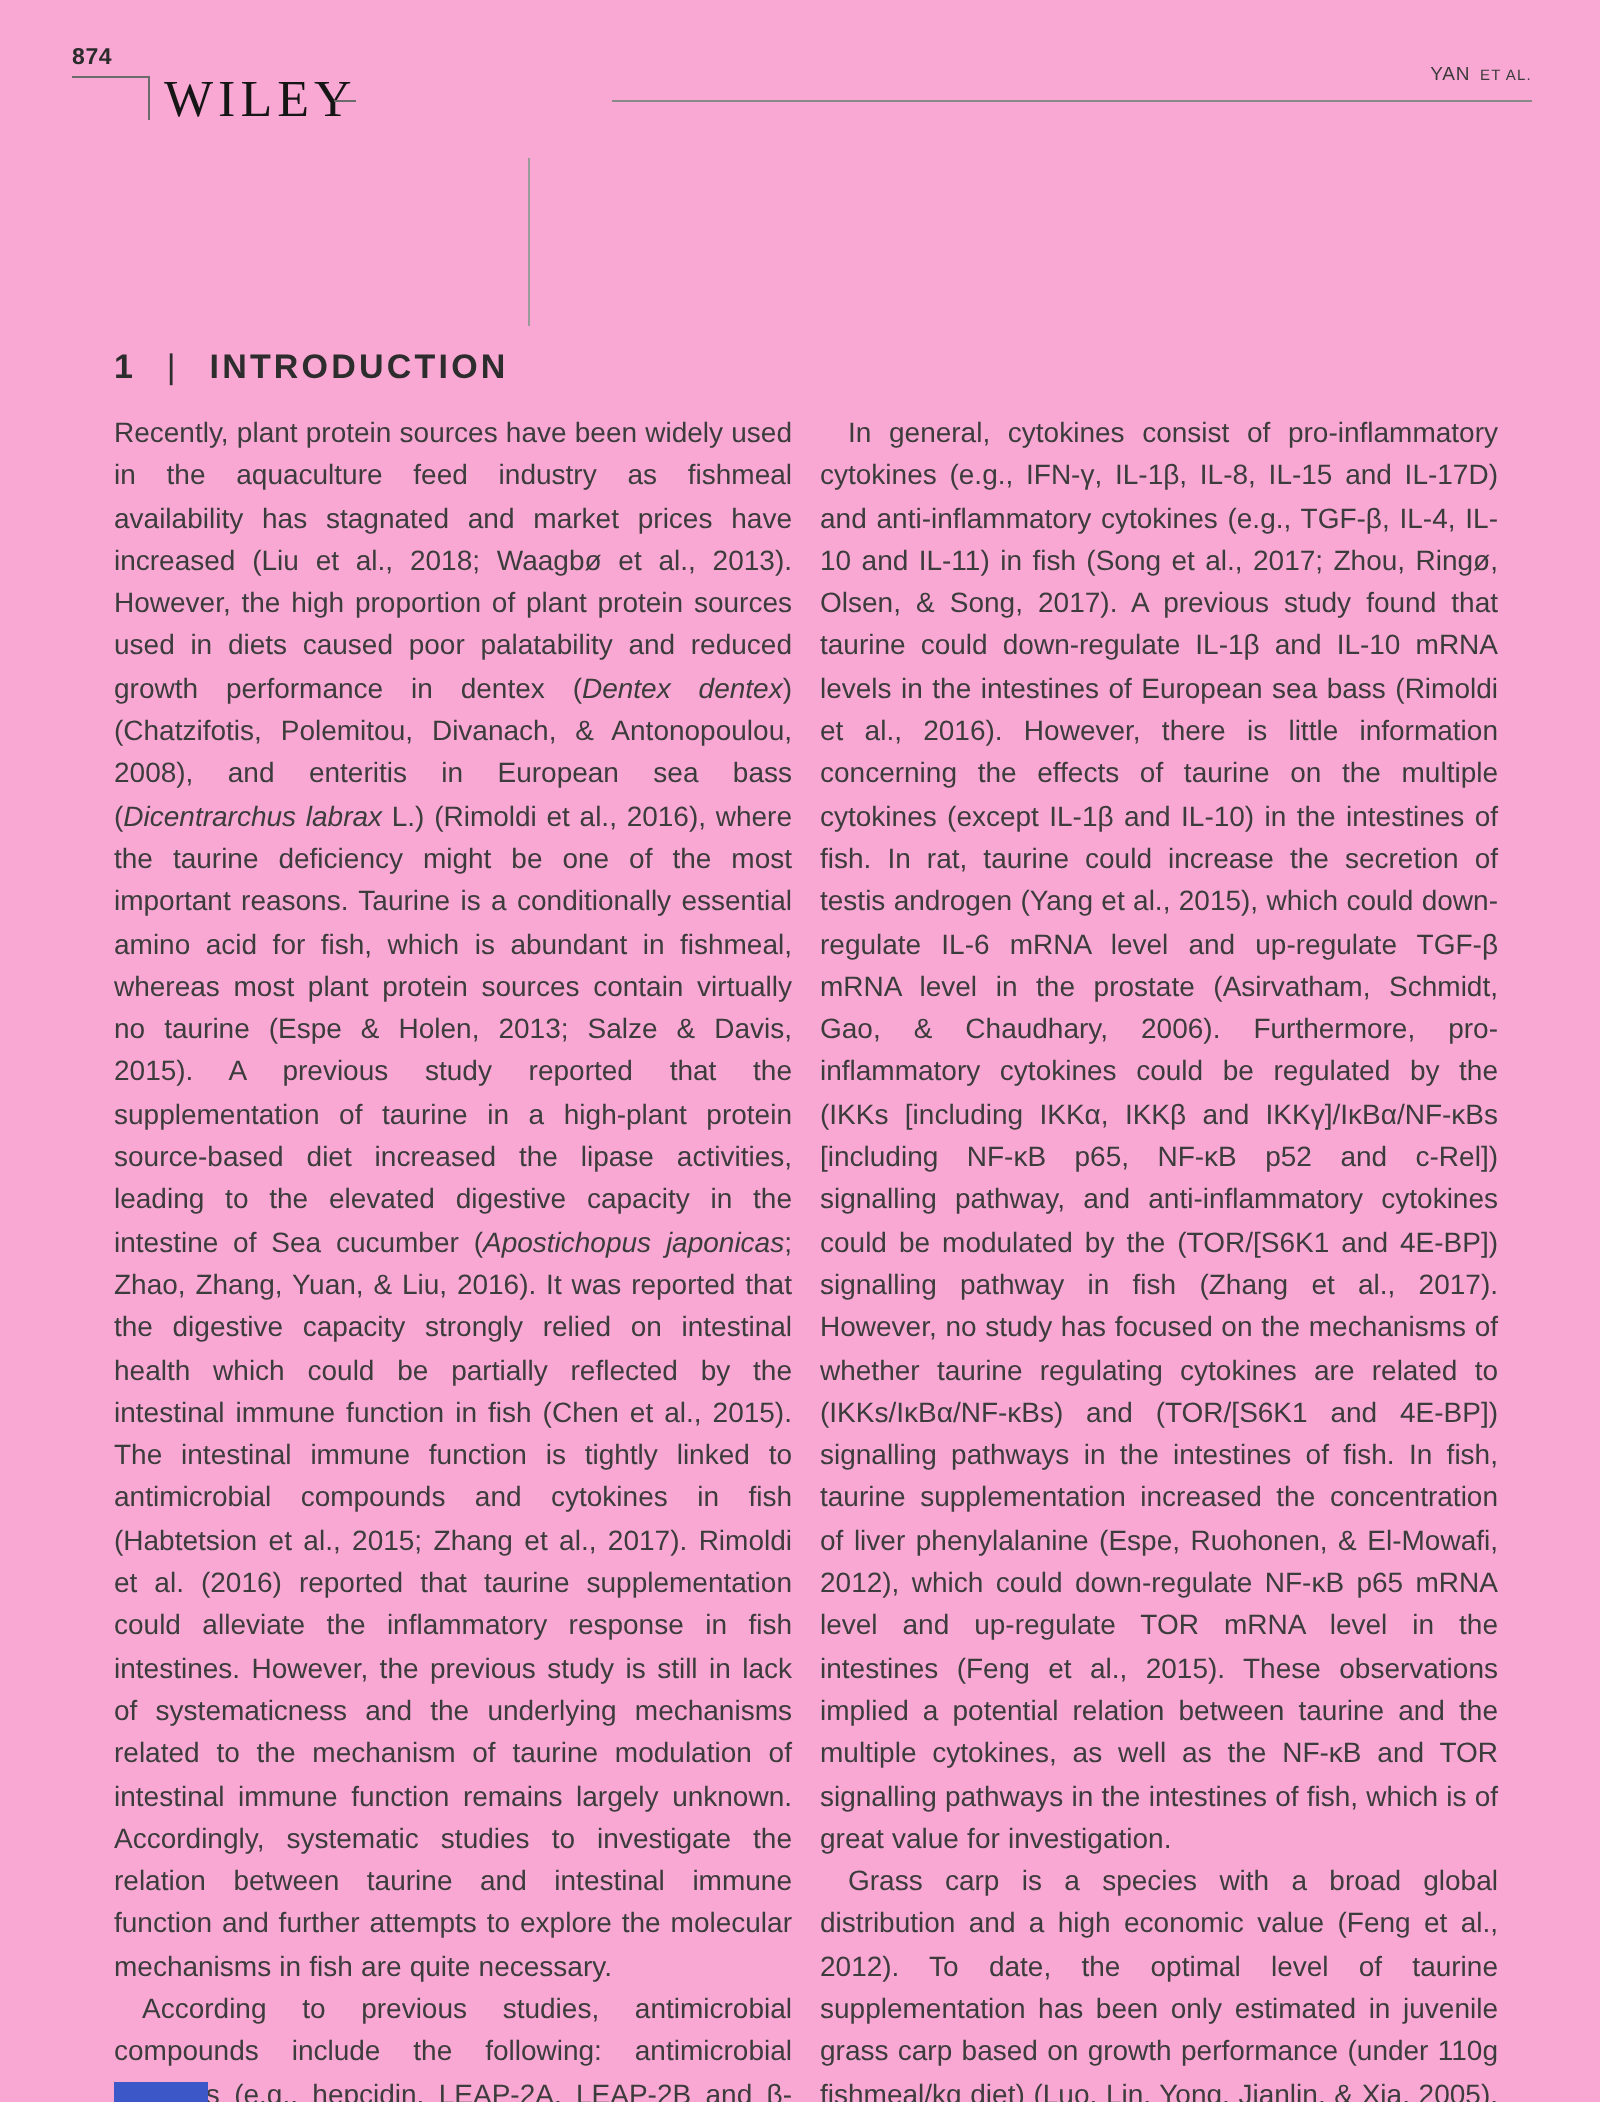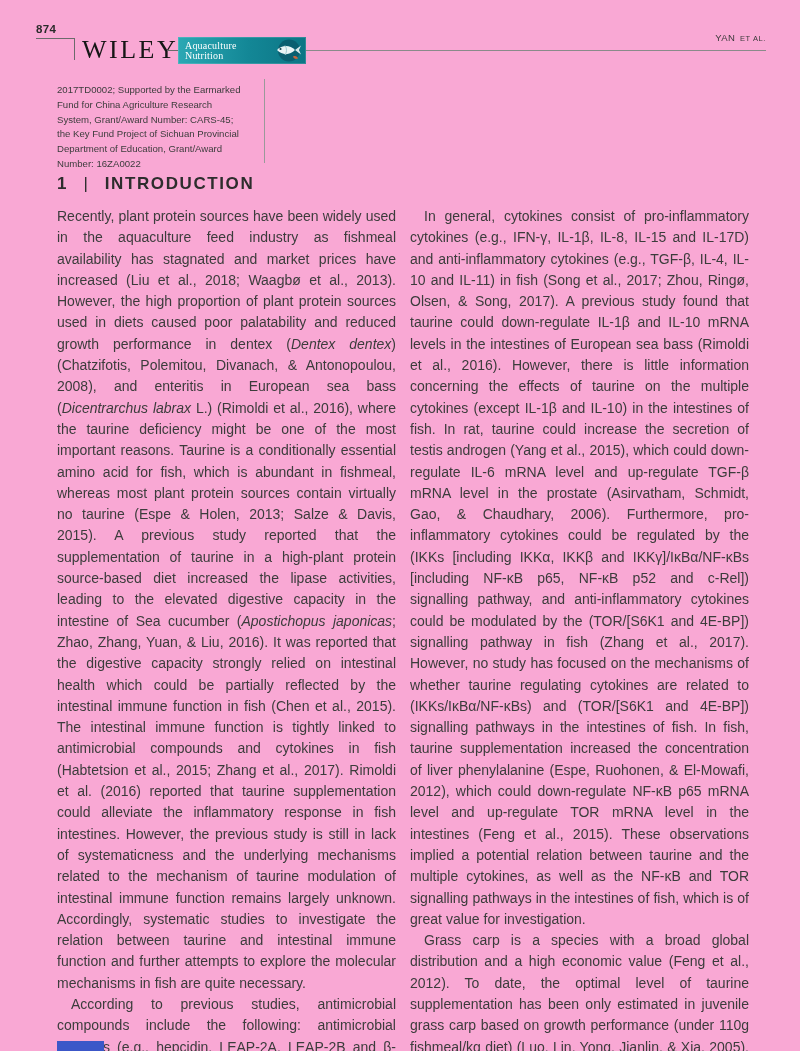--- a/index.html
+++ b/index.html
@@ -98,45 +98,28 @@
 </head>
 <body>
 
 <div class="page">
 
   <div class="page-number">874</div>
   <div class="header-corner-rule"></div>
   <div class="publisher-logo">WILEY</div>
   <div class="wiley-dash"></div>
 
-  <div class="journal-badge">
-    <span class="journal-title">Aquaculture Nutrition</span>
-    <svg class="badge-art" viewBox="0 0 30 23" xmlns="http://www.w3.org/2000/svg">
-      <circle cx="16" cy="11.5" r="11" fill="#0a5f70"></circle>
-      <path d="M4 11 C9 5.5, 17 5.5, 22 11 C17 16.5, 9 16.5, 4 11 Z" fill="#e9f4f5"></path>
-      <path d="M22 11 L28 6.5 L26 11 L28 15.5 Z" fill="#d7e9ec"></path>
-      <circle cx="7.5" cy="10" r="1.1" fill="#12424e"></circle>
-      <path d="M12 6.5 C14 9, 14 13.5, 12 16" stroke="#9fc9cf" stroke-width="1" fill="none"></path>
-      <path d="M20 17.5 C22.5 16.5, 24.5 17.5, 25 19.5 C22.5 20.5, 20.5 19.5, 20 17.5 Z" fill="#c4663d"></path>
-    </svg>
-  </div>
 
   <div class="header-rule"></div>
 
   <div class="running-head">
     <span class="author">YAN</span>
     <span class="etal">ET AL.</span>
   </div>
 
-  <div class="funding-note">2017TD0002; Supported by the Earmarked
-Fund for China Agriculture Research
-System, Grant/Award Number: CARS-45;
-the Key Fund Project of Sichuan Provincial
-Department of Education, Grant/Award
-Number: 16ZA0022</div>
   <div class="funding-divider"></div>
 
   <h1 class="section-heading">
     <span>1</span>
     <span class="sep">|</span>
     <span>INTRODUCTION</span>
   </h1>
 
   <div class="col col-left">
     <p>Recently, plant protein sources have been widely used in the aquaculture feed industry as fishmeal availability has stagnated and market prices have increased (Liu et al., 2018; Waagbø et al., 2013). However, the high proportion of plant protein sources used in diets caused poor palatability and reduced growth performance in dentex (<i>Dentex dentex</i>) (Chatzifotis, Polemitou, Divanach, &amp; Antonopoulou, 2008), and enteritis in European sea bass (<i>Dicentrarchus labrax</i> L.) (Rimoldi et al., 2016), where the taurine deficiency might be one of the most important reasons. Taurine is a conditionally essential amino acid for fish, which is abundant in fishmeal, whereas most plant protein sources contain virtually no taurine (Espe &amp; Holen, 2013; Salze &amp; Davis, 2015). A previous study reported that the supplementation of taurine in a high-plant protein source-based diet increased the lipase activities, leading to the elevated digestive capacity in the intestine of Sea cucumber (<i>Apostichopus japonicas</i>; Zhao, Zhang, Yuan, &amp; Liu, 2016). It was reported that the digestive capacity strongly relied on intestinal health which could be partially reflected by the intestinal immune function in fish (Chen et al., 2015). The intestinal immune function is tightly linked to antimicrobial compounds and cytokines in fish (Habtetsion et al., 2015; Zhang et al., 2017). Rimoldi et al. (2016) reported that taurine supplementation could alleviate the inflammatory response in fish intestines. However, the previous study is still in lack of systematicness and the underlying mechanisms related to the mechanism of taurine modulation of intestinal immune function remains largely unknown. Accordingly, systematic studies to investigate the relation between taurine and intestinal immune function and further attempts to explore the molecular mechanisms in fish are quite necessary.</p>

